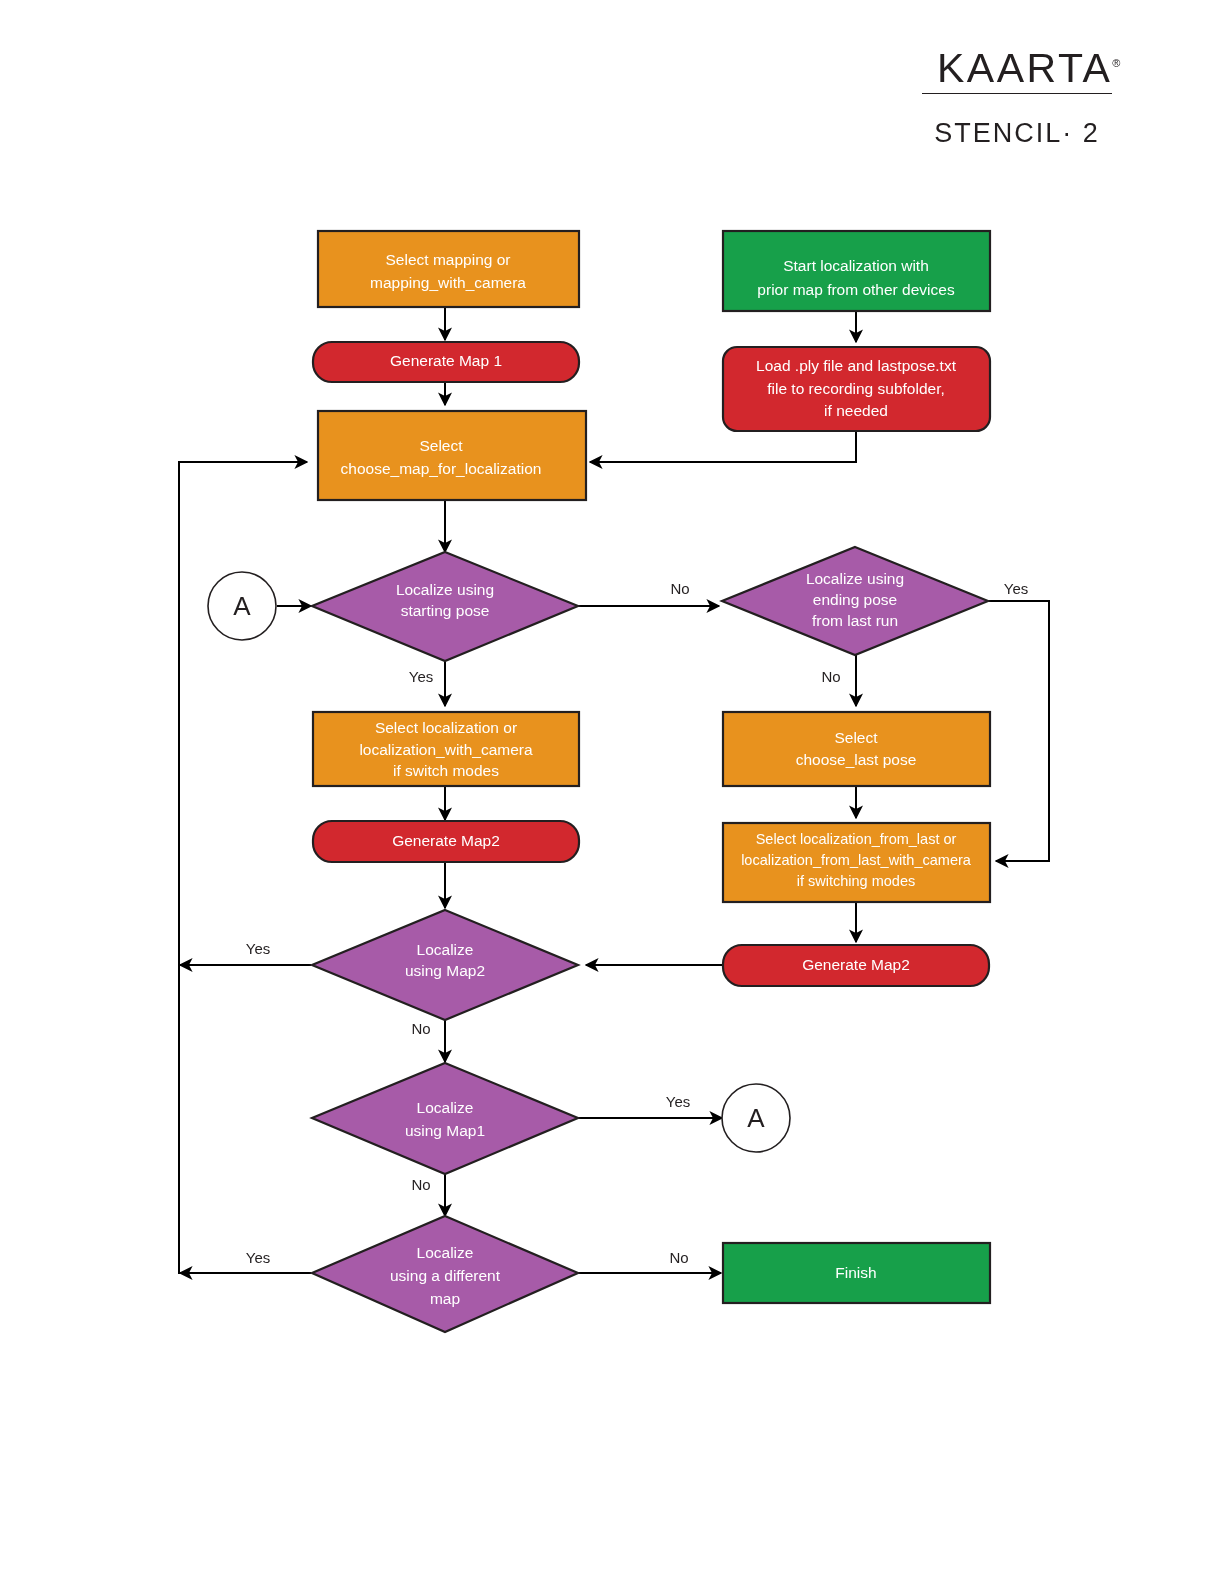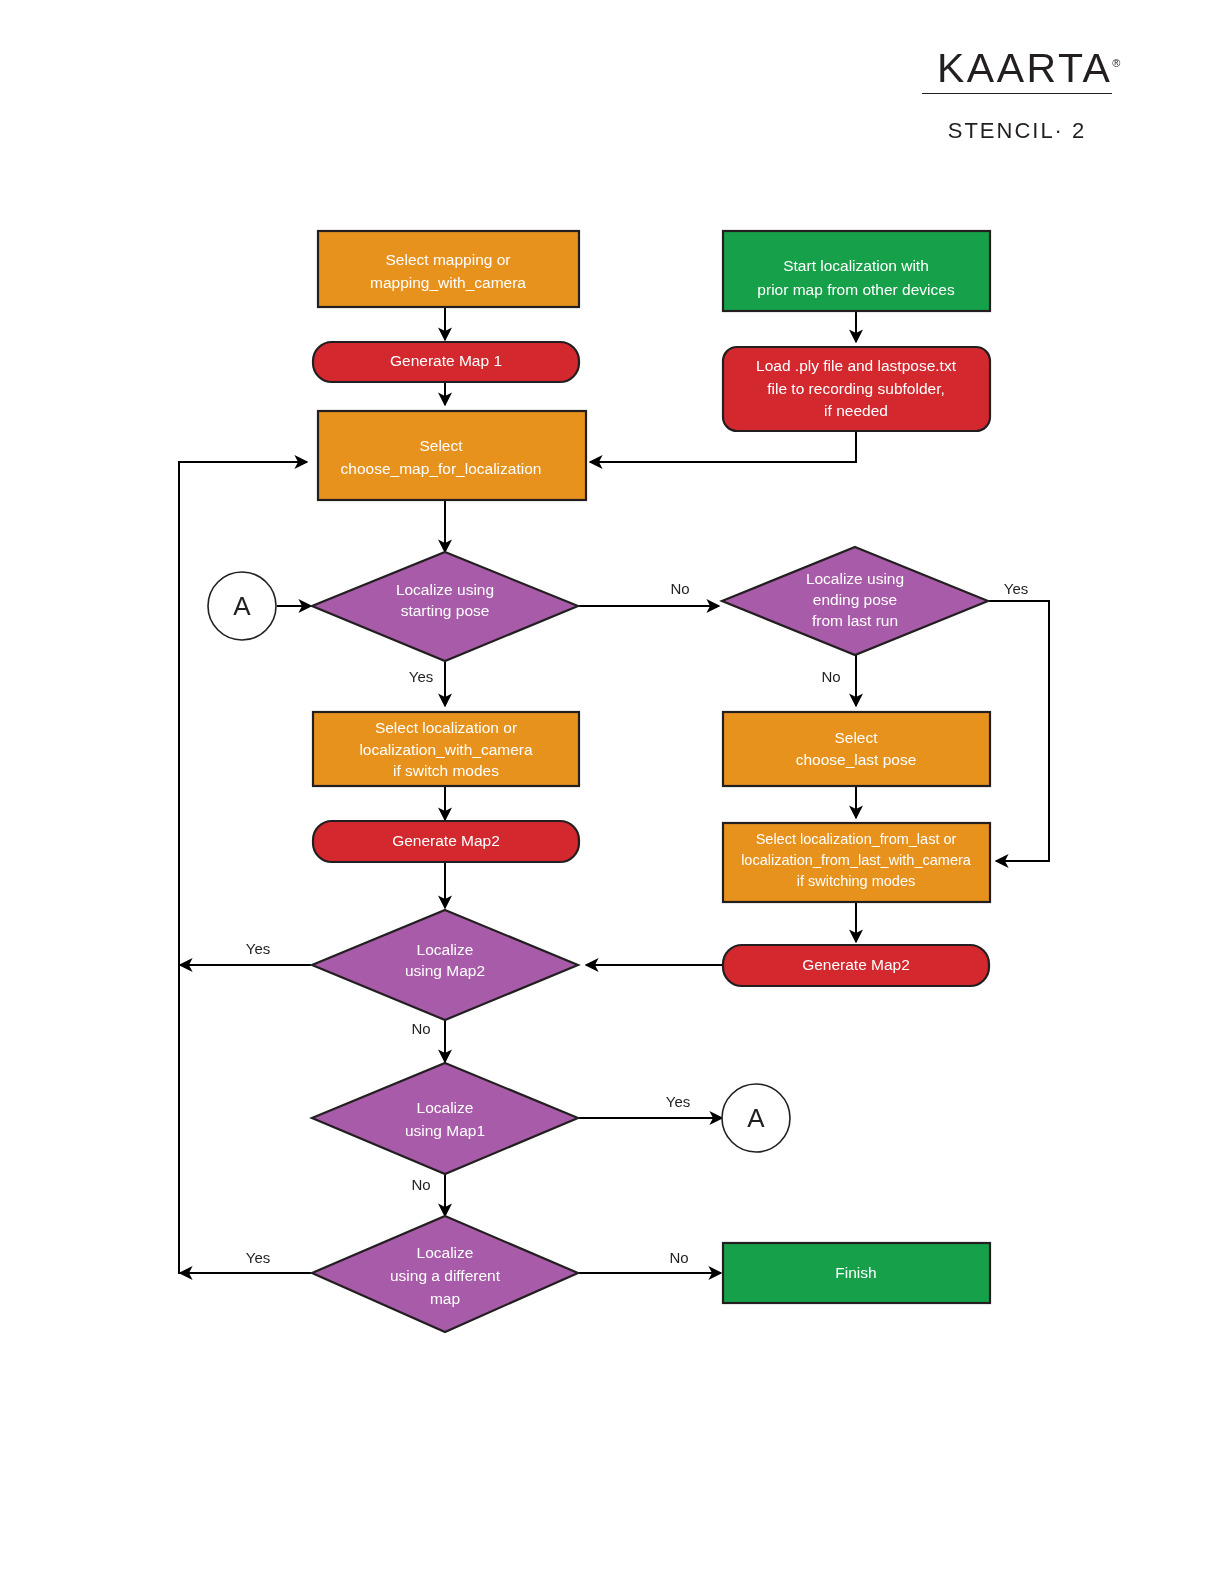--- a/index.html
+++ b/index.html
@@ -83,21 +83,21 @@
     vertical-align: super;
     letter-spacing: 0;
   }
   .logo-rule {
     border-bottom: 1.4px solid #231f20;
     width: 100%;
     margin: 4px 0 3px 0;
   }
   .logo-sub {
     font-family: "Liberation Sans", sans-serif;
-    font-size: 22px;
+    font-size: 27px;
     letter-spacing: 2px;
     line-height: 1.1;
     margin-top: 25px;
   }
 </style>
 </head>
 <body>
 
 <div id="stage">
 

